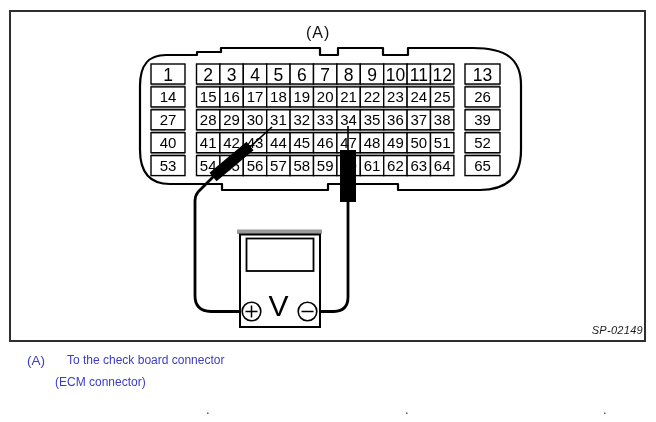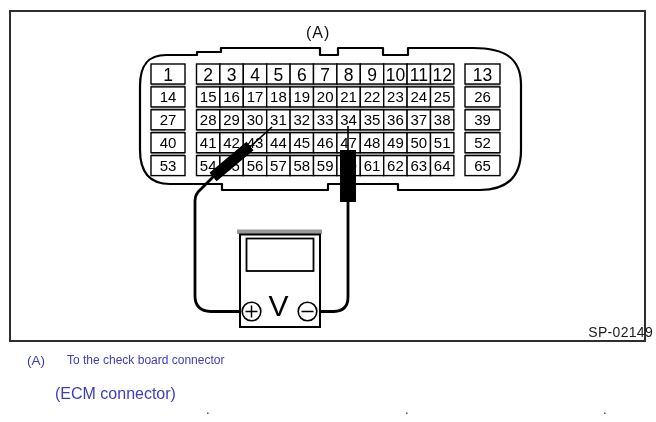--- a/index.html
+++ b/index.html
@@ -9,29 +9,29 @@
   }
   .figure-frame{
     position:absolute;left:9px;top:10px;width:637px;height:332px;
     border:2px solid #2e2e2e;box-sizing:border-box;background:#ffffff;
   }
   .connector-label{
     position:absolute;left:306px;top:24px;width:60px;
     font-size:16px;color:#111;letter-spacing:1px;
   }
   .figure-code{
-    position:absolute;right:3px;top:324px;
-    font-size:14px;color:#1c1c1c;letter-spacing:0.3px;
+    position:absolute;right:13px;top:324px;
+    font-size:11px;color:#1c1c1c;letter-spacing:0.3px;font-style:italic;
   }
   .diagram-svg{position:absolute;left:0;top:0;}
   svg text{font-family:"Liberation Sans", sans-serif;fill:#000;}
   .caption{position:absolute;left:0;top:350px;width:656px;color:var(--caption-blue,#3c3cc0);}
   .cap-ref{position:absolute;left:27px;top:3px;font-size:13.5px;}
   .cap-line1{position:absolute;left:67px;top:3px;font-size:12px;}
-  .cap-line2{position:absolute;left:55px;top:35px;font-size:16px;}
+  .cap-line2{position:absolute;left:55px;top:25px;font-size:12px;}
   .footer-dot{position:absolute;font-size:13px;color:#333;line-height:1;}
   .footer-dot.d0{left:206px;top:403px;}
   .footer-dot.d1{left:405px;top:403px;}
   .footer-dot.d2{left:603px;top:403px;}
 </style>
 </head>
 <body>
 
 <div class="page" style="--caption-blue: #3c3cc0;">
 

